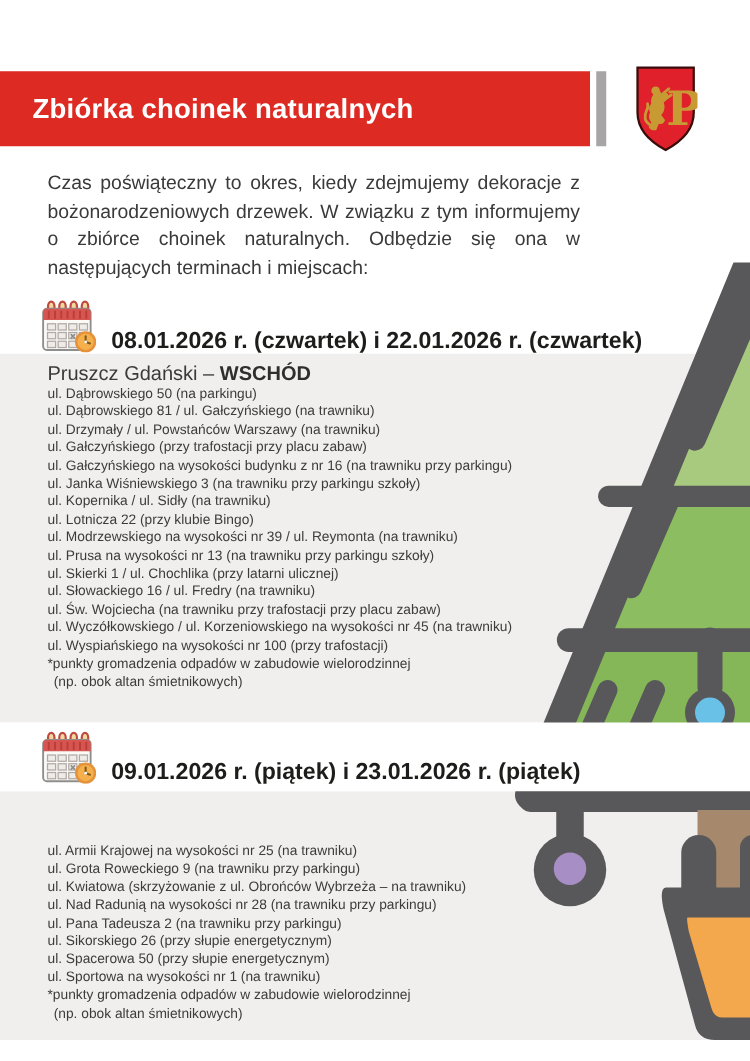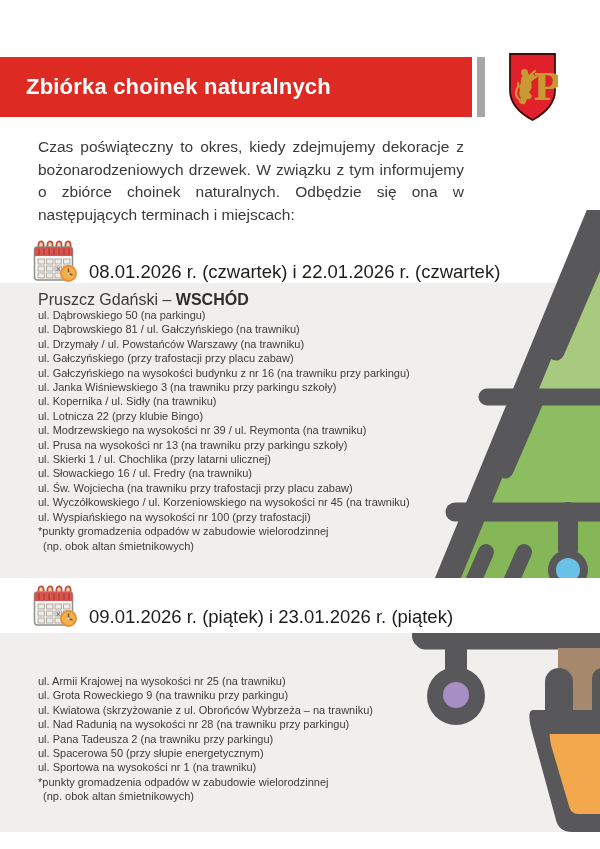--- a/index.html
+++ b/index.html
@@ -20,21 +20,21 @@
     font-size:22px;font-weight:bold;letter-spacing:.2px;}
   .banner-chip{position:absolute;top:57px;left:477px;width:8px;height:60px;background:#a7a5a6;}
   .crest{position:absolute;top:52px;left:507px;width:51px;height:71px;}
   .intro{position:absolute;top:136px;left:38px;width:426px;margin:0;
     font-size:15.5px;line-height:22.5px;text-align:justify;color:#3a3a3a;}
   .date-row{position:absolute;left:33px;height:42px;display:flex;align-items:center;gap:12px;}
   .date-row.r1{top:240px;}
   .date-band{position:absolute;top:578px;left:0;width:600px;height:55px;background:#ffffff;}
   .date-band .date-row{position:absolute;top:7px;left:33px;}
   .cal-icon{width:44px;height:42px;flex:0 0 auto;}
-  .date-text{font-size:18.5px;font-weight:normal;color:#1d1d1b;white-space:nowrap;margin-top:21px;}
+  .date-text{font-size:18.5px;font-weight:bold;color:#1d1d1b;white-space:nowrap;margin-top:21px;}
   .zone-heading{position:absolute;left:38px;margin:0;font-size:16px;font-weight:normal;color:#3a3a3a;}
   .zone-heading.h1{top:291px;}
   .zone-heading.h2{top:646px;}
   .zone-heading b{font-weight:bold;color:#2e2e2e;}
   .loc-list{position:absolute;left:38px;font-size:11px;line-height:14.4px;color:#3c3c3c;}
   .loc-list.l1{top:308px;}
   .loc-list.l2{top:674px;}
   .loc-line{white-space:nowrap;}
   .footnote-detail{padding-left:5px;}
 </style>
@@ -185,20 +185,21 @@
       </div>
     </div>
 
     <div class="loc-list l2">
       <div>
           <div class="loc-line">ul. Armii Krajowej na wysokości nr 25 (na trawniku)</div>
           <div class="loc-line">ul. Grota Roweckiego 9 (na trawniku przy parkingu)</div>
           <div class="loc-line">ul. Kwiatowa (skrzyżowanie z ul. Obrońców Wybrzeża – na trawniku)</div>
           <div class="loc-line">ul. Nad Radunią na wysokości nr 28 (na trawniku przy parkingu)</div>
           <div class="loc-line">ul. Pana Tadeusza 2 (na trawniku przy parkingu)</div>
+          <div class="loc-line">ul. Sikorskiego 26 (przy słupie energetycznym)</div>
           <div class="loc-line">ul. Spacerowa 50 (przy słupie energetycznym)</div>
           <div class="loc-line">ul. Sportowa na wysokości nr 1 (na trawniku)</div>
         </div>
       <div class="loc-line">*punkty gromadzenia odpadów w zabudowie wielorodzinnej</div>
       <div class="loc-line footnote-detail">(np. obok altan śmietnikowych)</div>
     </div>
 
   </div>
 </div>
 

